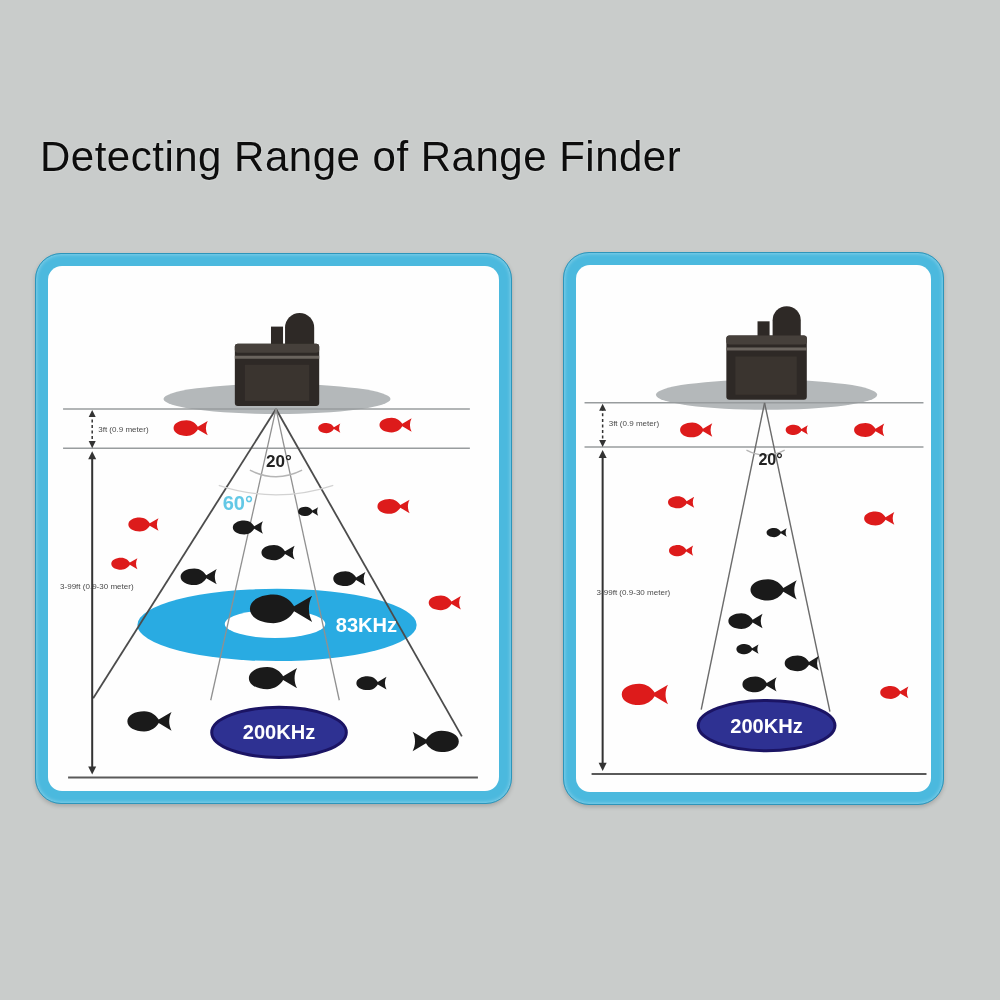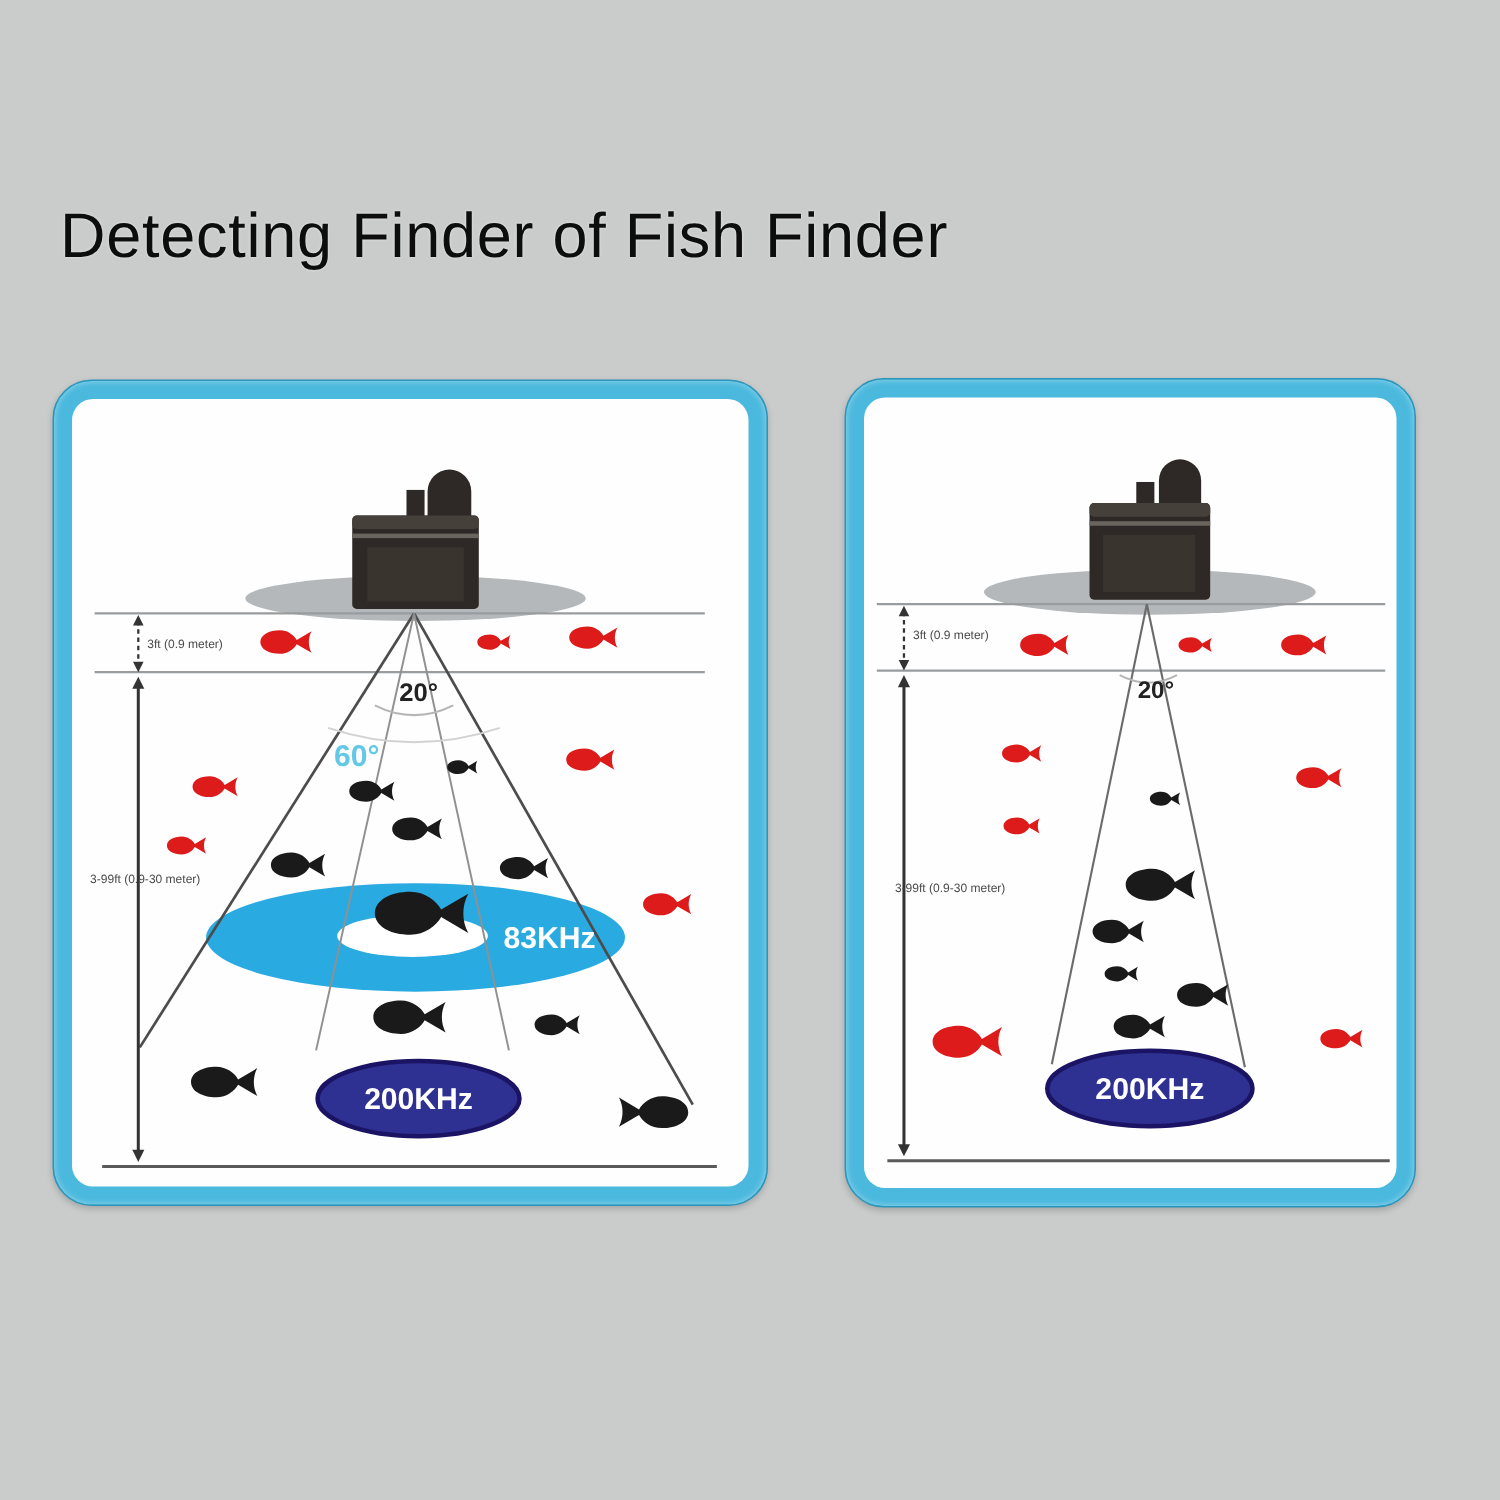--- a/index.html
+++ b/index.html
@@ -24,21 +24,21 @@
   #panel-right{left:563px;top:252px;width:379px;height:551px;}
   svg{display:block;width:100%;height:100%;}
   svg text{font-family:"Liberation Sans", sans-serif;}
   .tiny-label{font-size:8px;fill:#4a4a4a;}
   .angle-label{font-weight:700;fill:#222222;}
   .freq-label{font-weight:700;fill:#ffffff;}
 </style>
 </head>
 <body>
 
-<div class="title">Detecting Finder of Fish Finder</div>
+<div class="title">Detecting Range of Range Finder</div>
 
 <div class="panel" id="panel-left">
   <div class="panel-inner">
     <svg viewBox="0 0 449 522">
 
       <ellipse cx="228" cy="132" rx="113" ry="15" fill="#b4b8ba"></ellipse>
 
       <line x1="15" y1="142" x2="420" y2="142" stroke="#989c9e" stroke-width="1.5"></line>
       <line x1="15" y1="181" x2="420" y2="181" stroke="#989c9e" stroke-width="1.5"></line>
 

